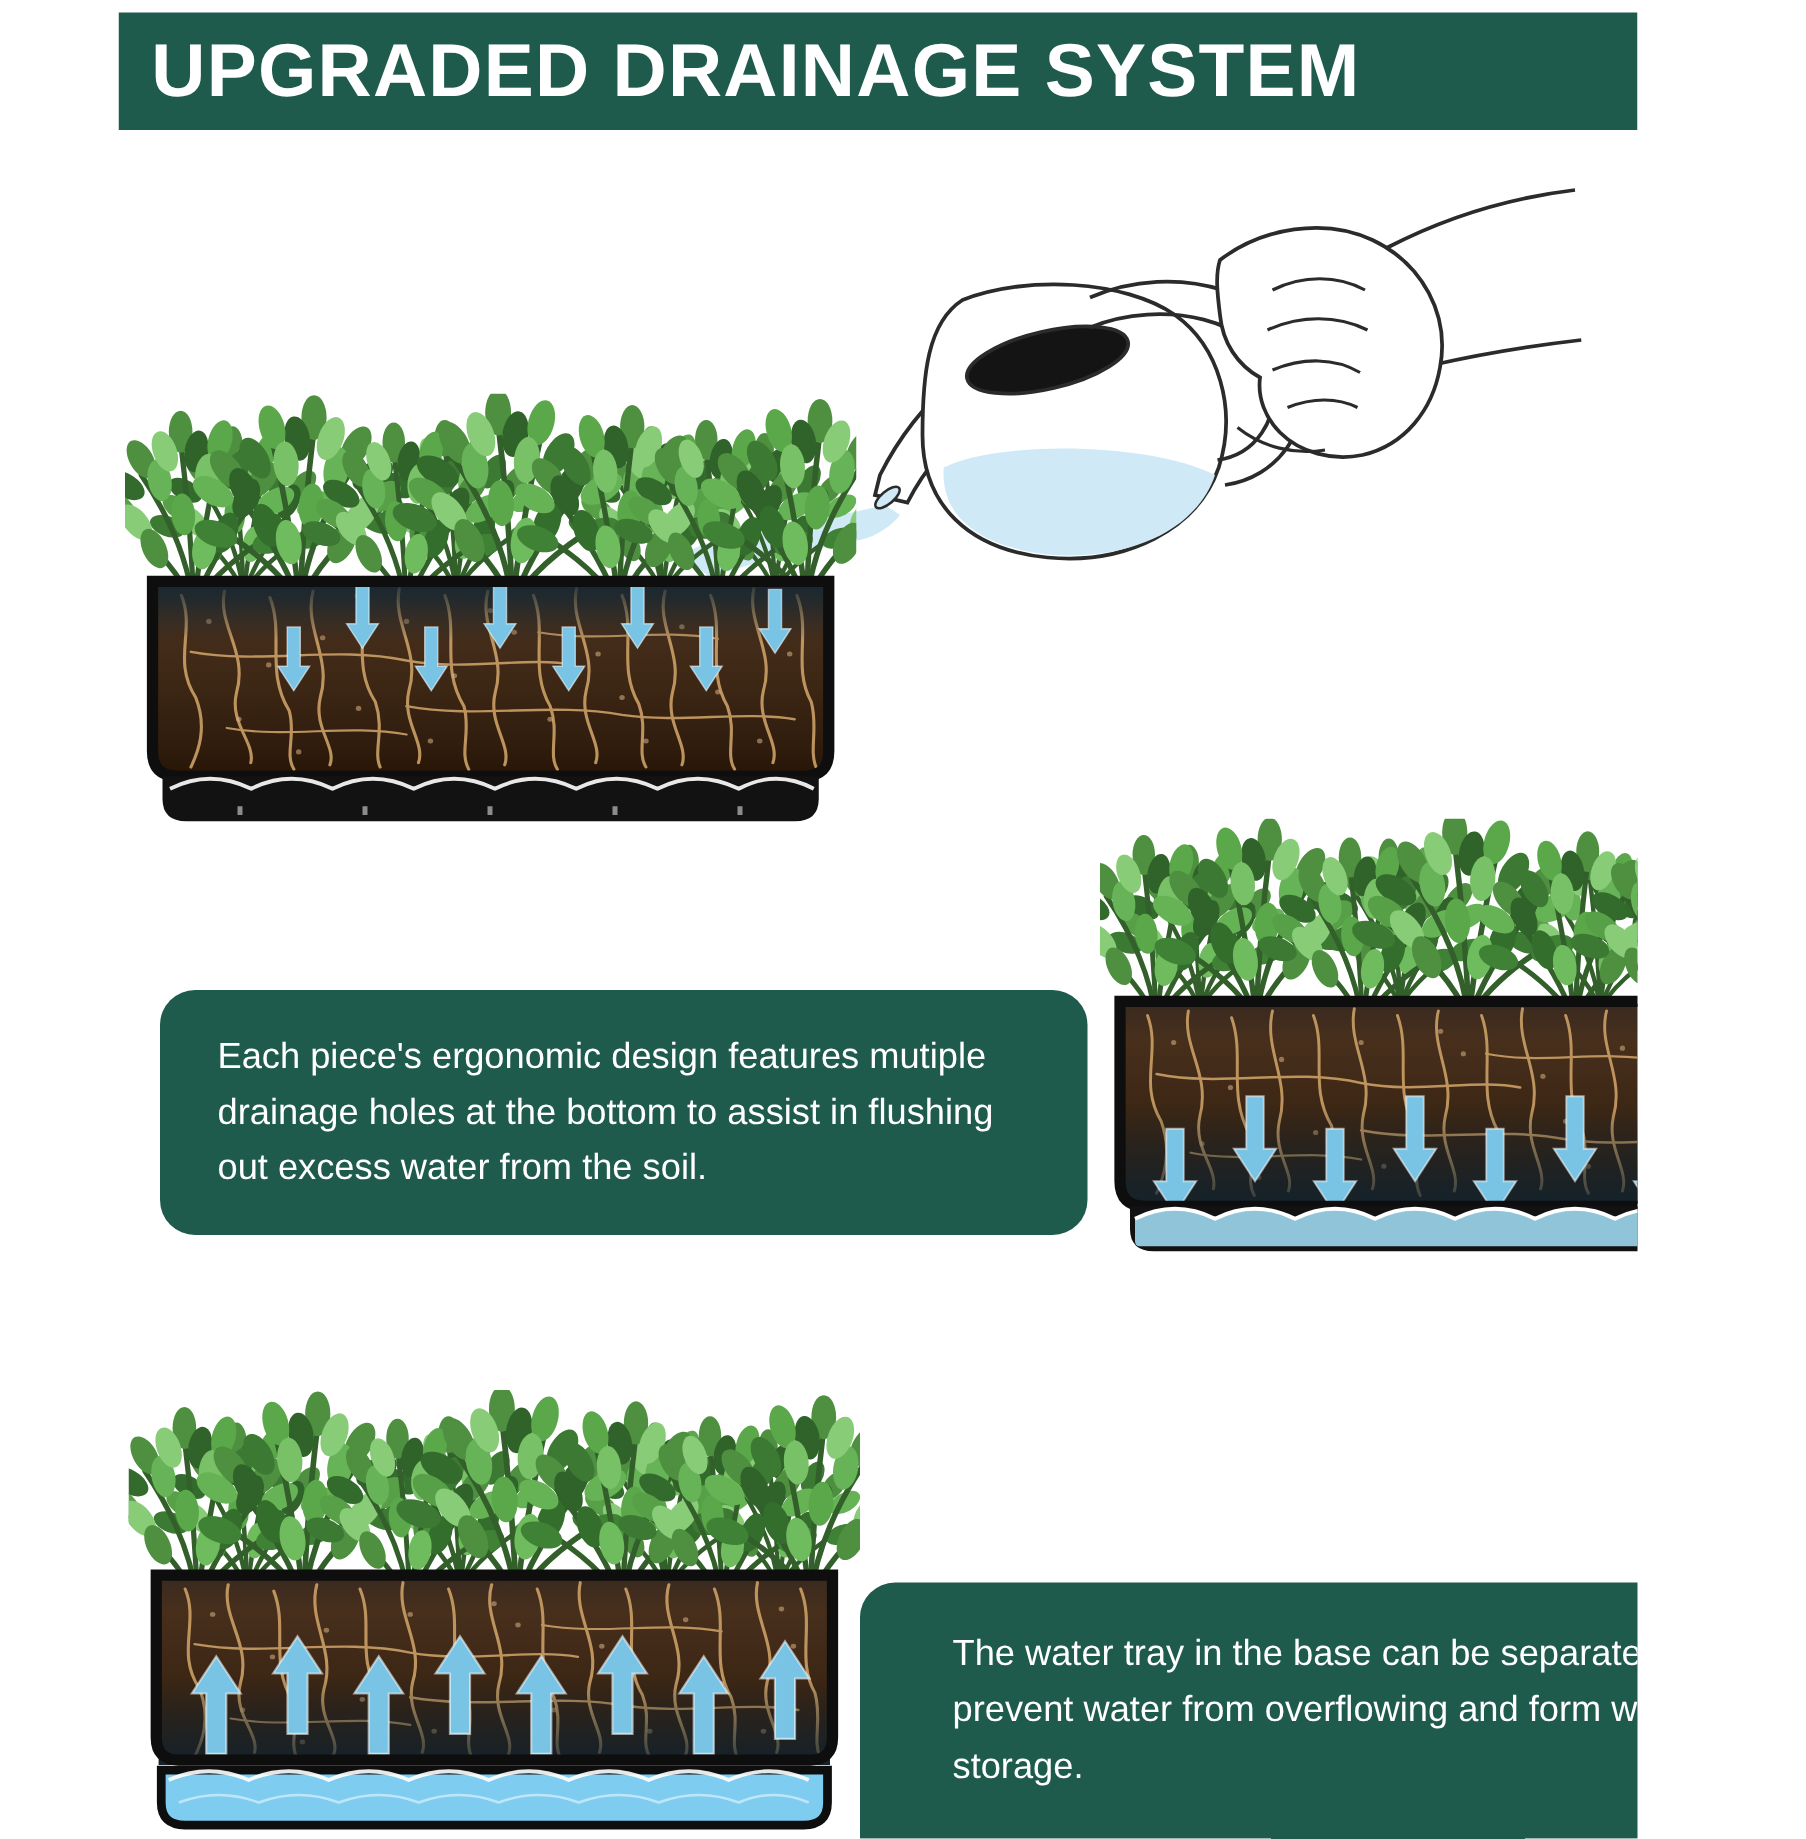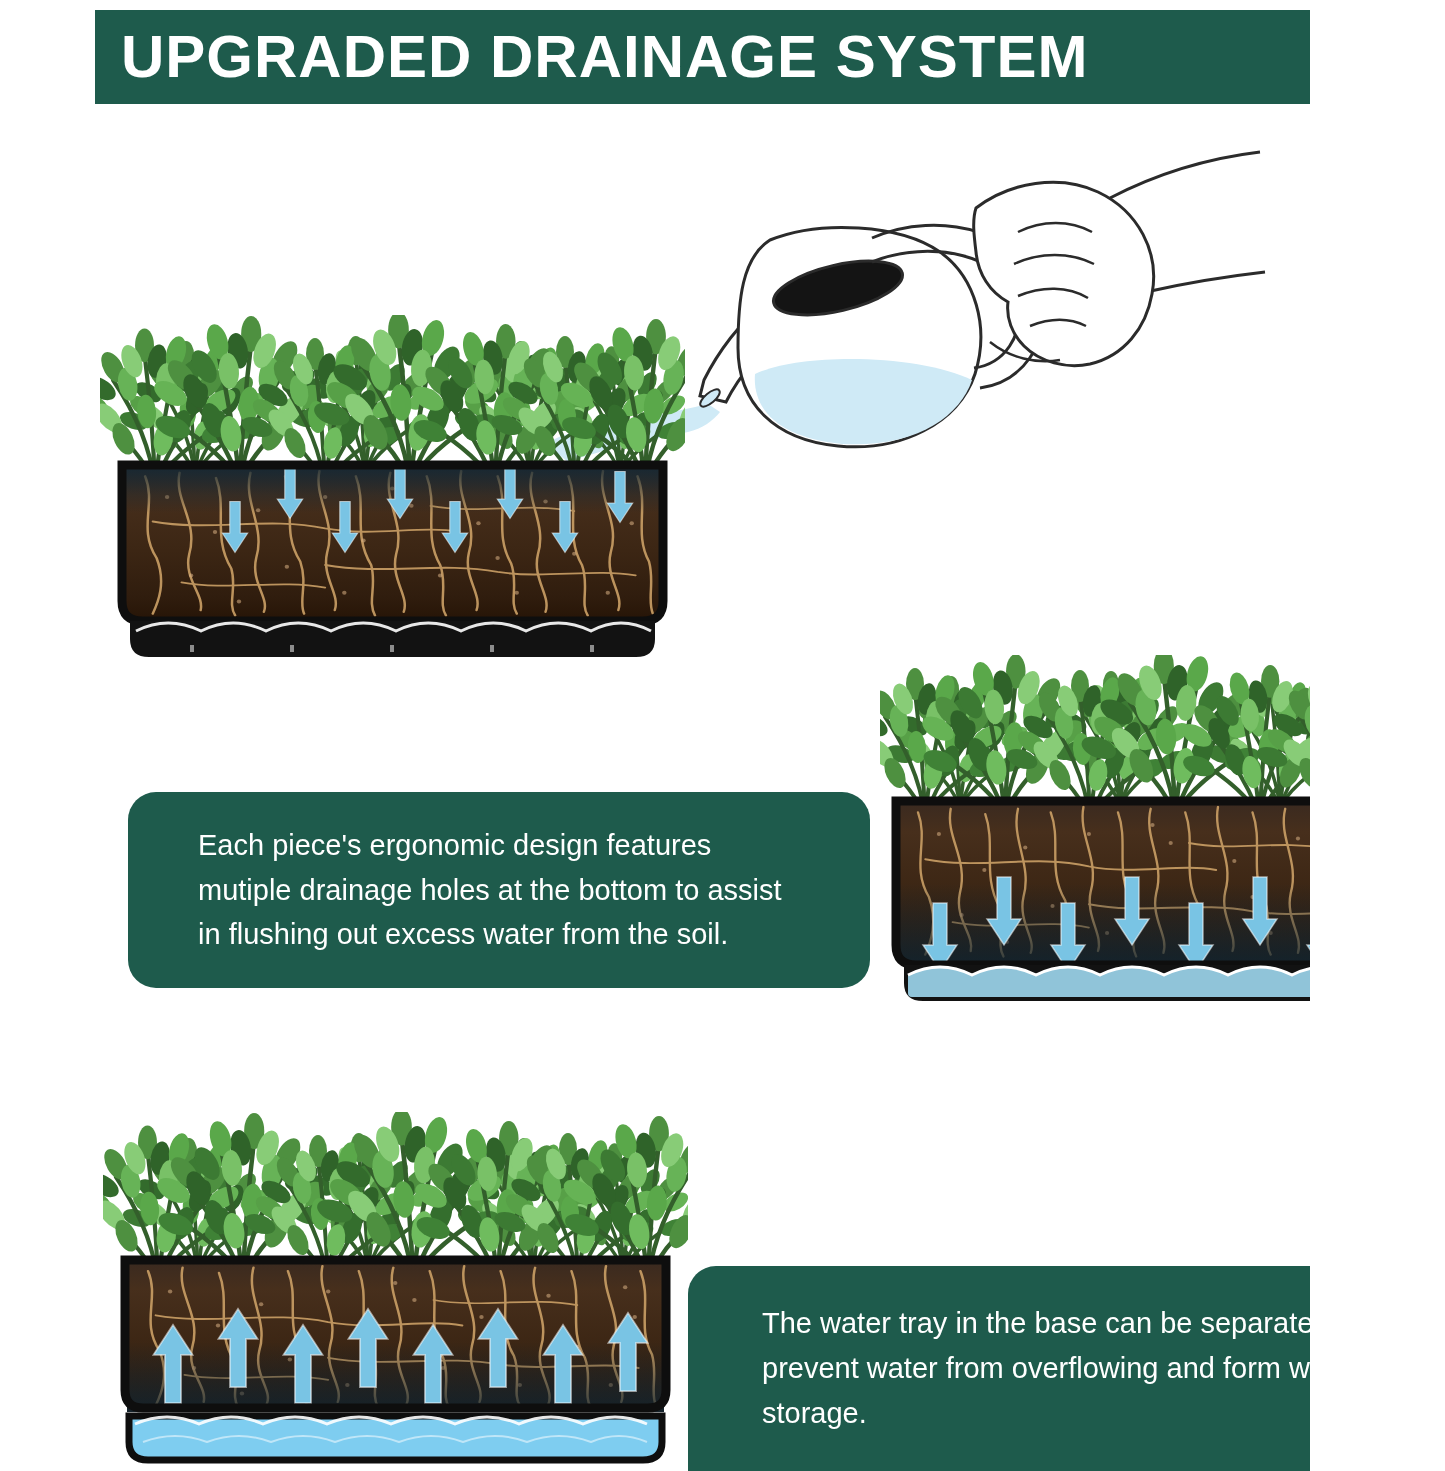--- a/index.html
+++ b/index.html
@@ -7,21 +7,21 @@
         font-family:"Liberation Sans", sans-serif;}
   
   .banner{position:absolute;left:95px;right:0;top:10px;height:94px;background:#1E5B4C;
           display:flex;align-items:center;z-index:4;}
   .banner .title{margin:0;padding-left:26px;color:#ffffff;font-size:60px;font-weight:600;
                  letter-spacing:1px;line-height:1;}
   
   .callout{position:absolute;background:#1E5B4C;color:#ffffff;display:flex;align-items:center;}
   .callout p{margin:0;font-size:29px;line-height:1.55;font-weight:400;}
   .callout-1{left:128px;top:792px;width:742px;height:196px;border-radius:28px;z-index:1;}
-  .callout-1 p{padding:0 70px;}
+  .callout-1 p{padding:0 46px;}
   .callout-2{left:688px;top:1266px;width:757px;height:205px;border-radius:28px 0 0 0;z-index:2;}
   .callout-2 p{padding:0 40px 0 46px;margin-left:28px;}
   
   .illu{position:absolute;}
   .can{left:470px;top:112px;width:800px;height:380px;z-index:1;}
   .planter-a{left:100px;top:315px;width:585px;height:360px;z-index:2;}
   .planter-b{left:880px;top:655px;width:545px;height:365px;z-index:2;}
   .planter-c{left:103px;top:1112px;width:585px;height:360px;z-index:3;}
   .defs-sprite{position:absolute;width:0;height:0;}
 </style>

